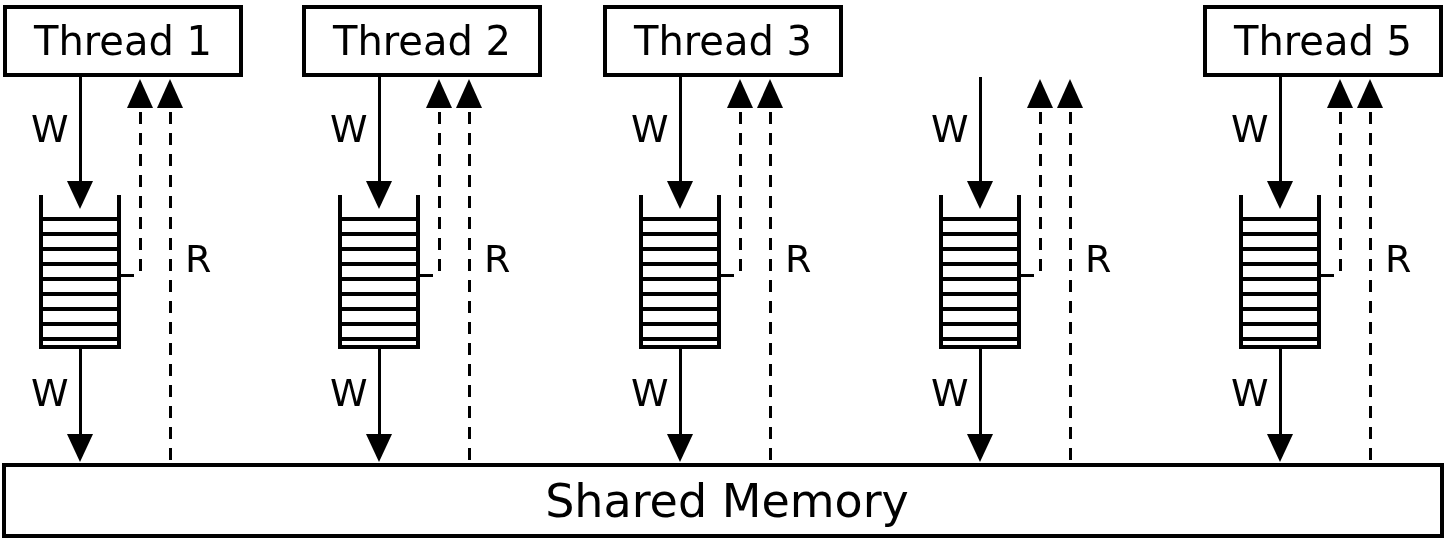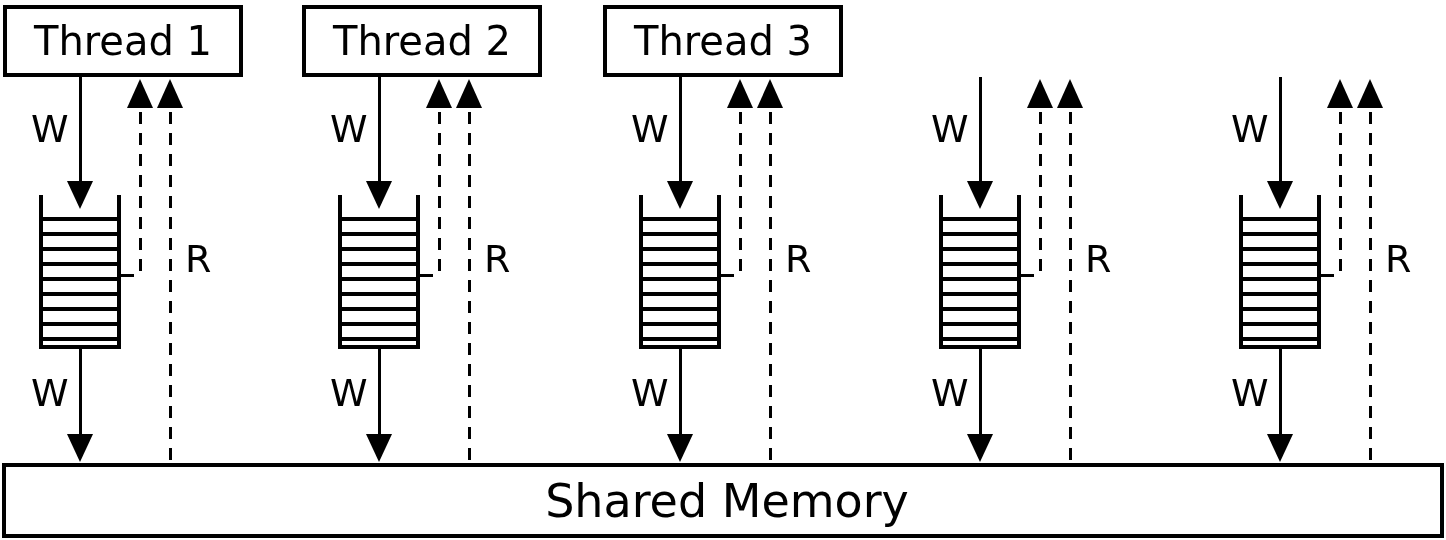--- a/index.html
+++ b/index.html
@@ -230,20 +230,21 @@
     <div class="up-head up-head-buffer"></div>
     <div class="dash-line dash-memory"></div>
     <div class="up-head up-head-memory"></div>
     <div class="r-label">R</div>
     <div class="w-shaft-bottom"></div>
     <div class="w-head-bottom"></div>
     <div class="w-label-bottom">W</div>
   </div>
 
   <div class="col col-5">
+    <div class="thread-box">Thread 5</div>
     <div class="w-shaft-top"></div>
     <div class="w-head-top"></div>
     <div class="w-label-top">W</div>
     <div class="store-buffer">
         <div class="buffer-stripes"></div>
       </div>
     <div class="buffer-tick"></div>
     <div class="dash-line dash-buffer"></div>
     <div class="up-head up-head-buffer"></div>
     <div class="dash-line dash-memory"></div>

